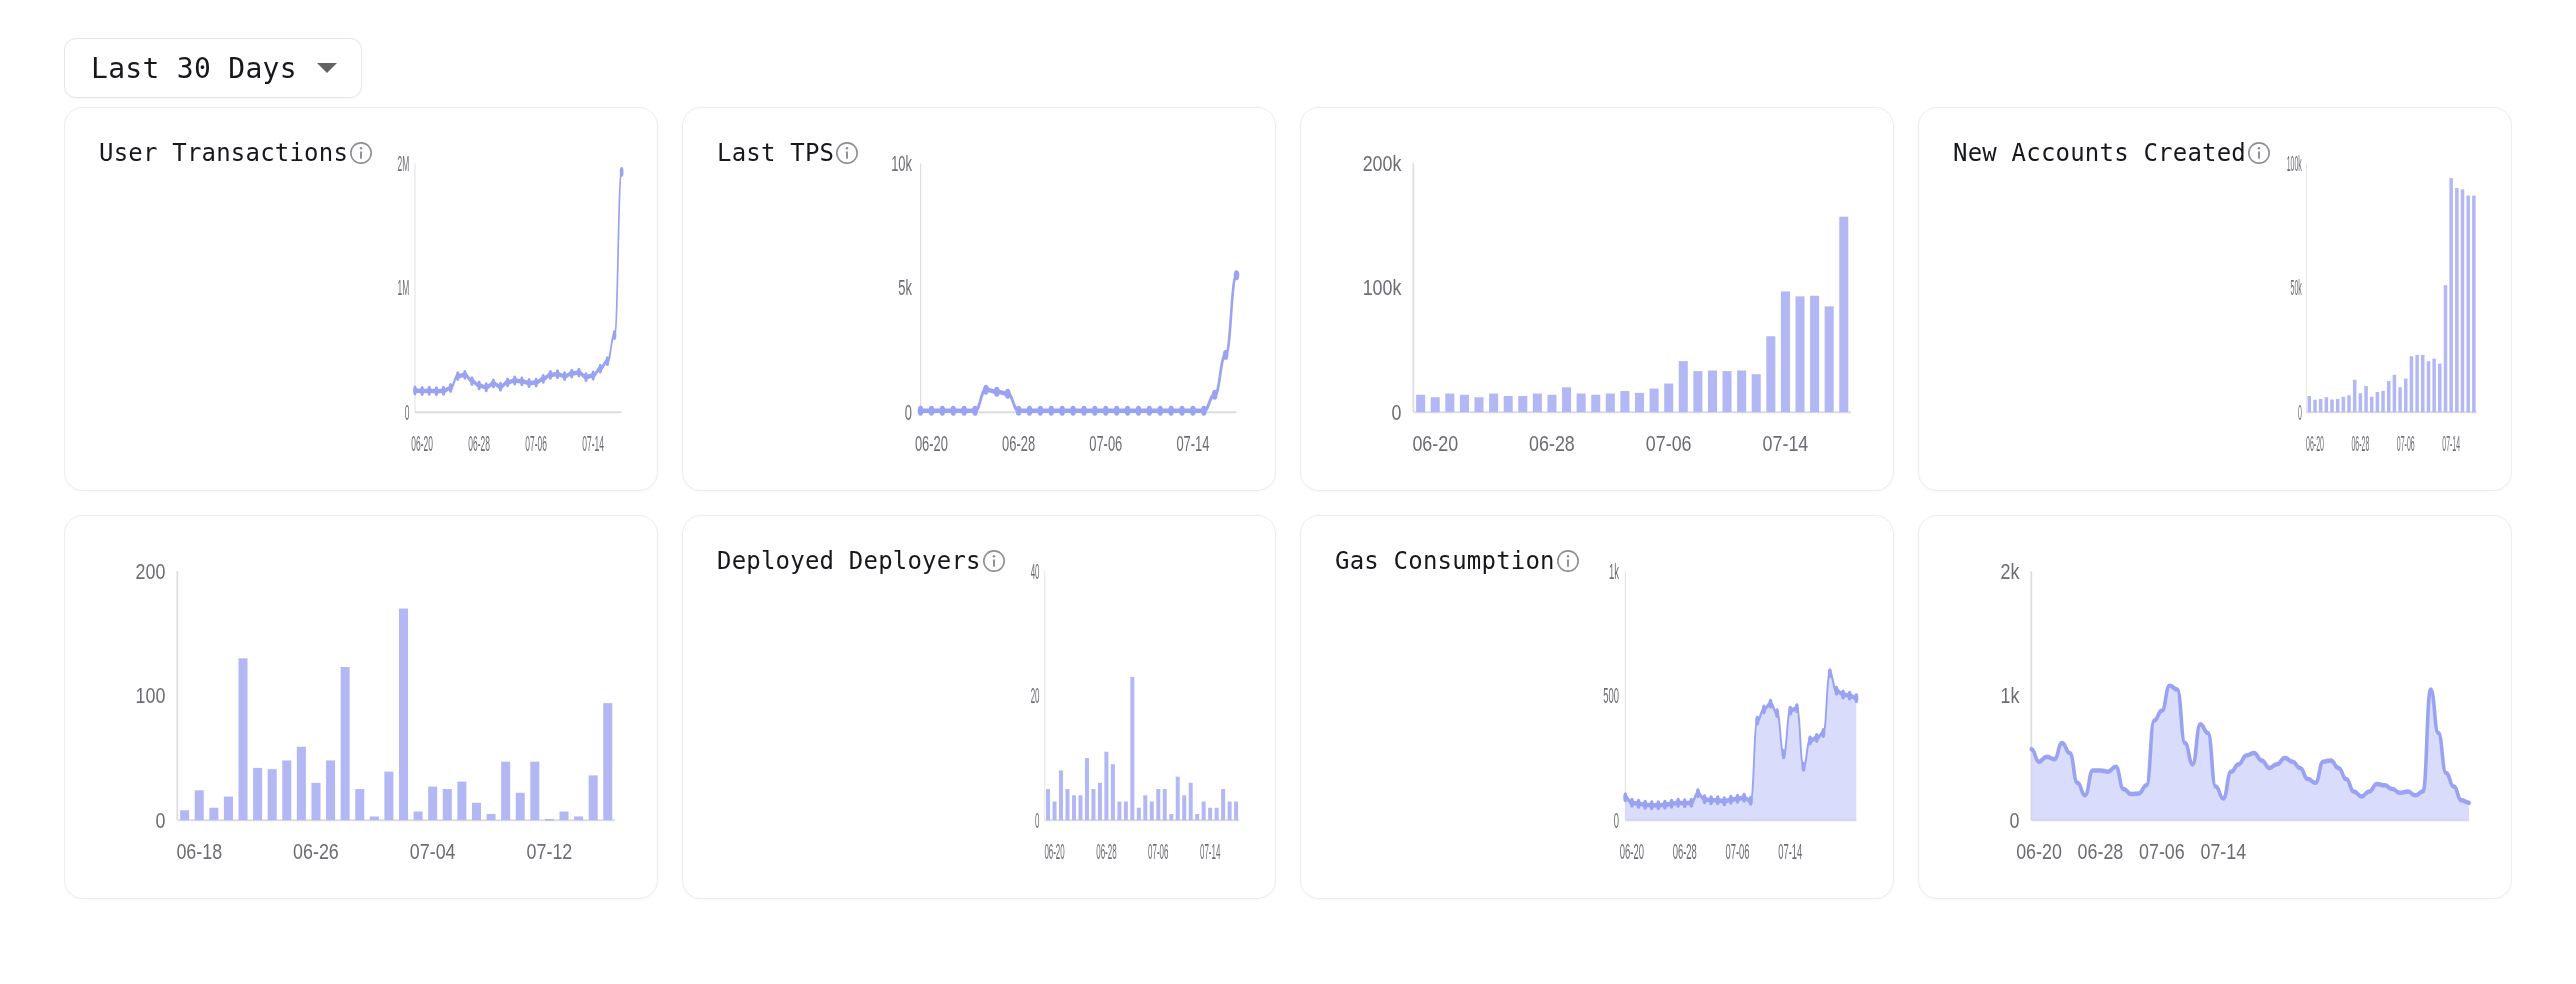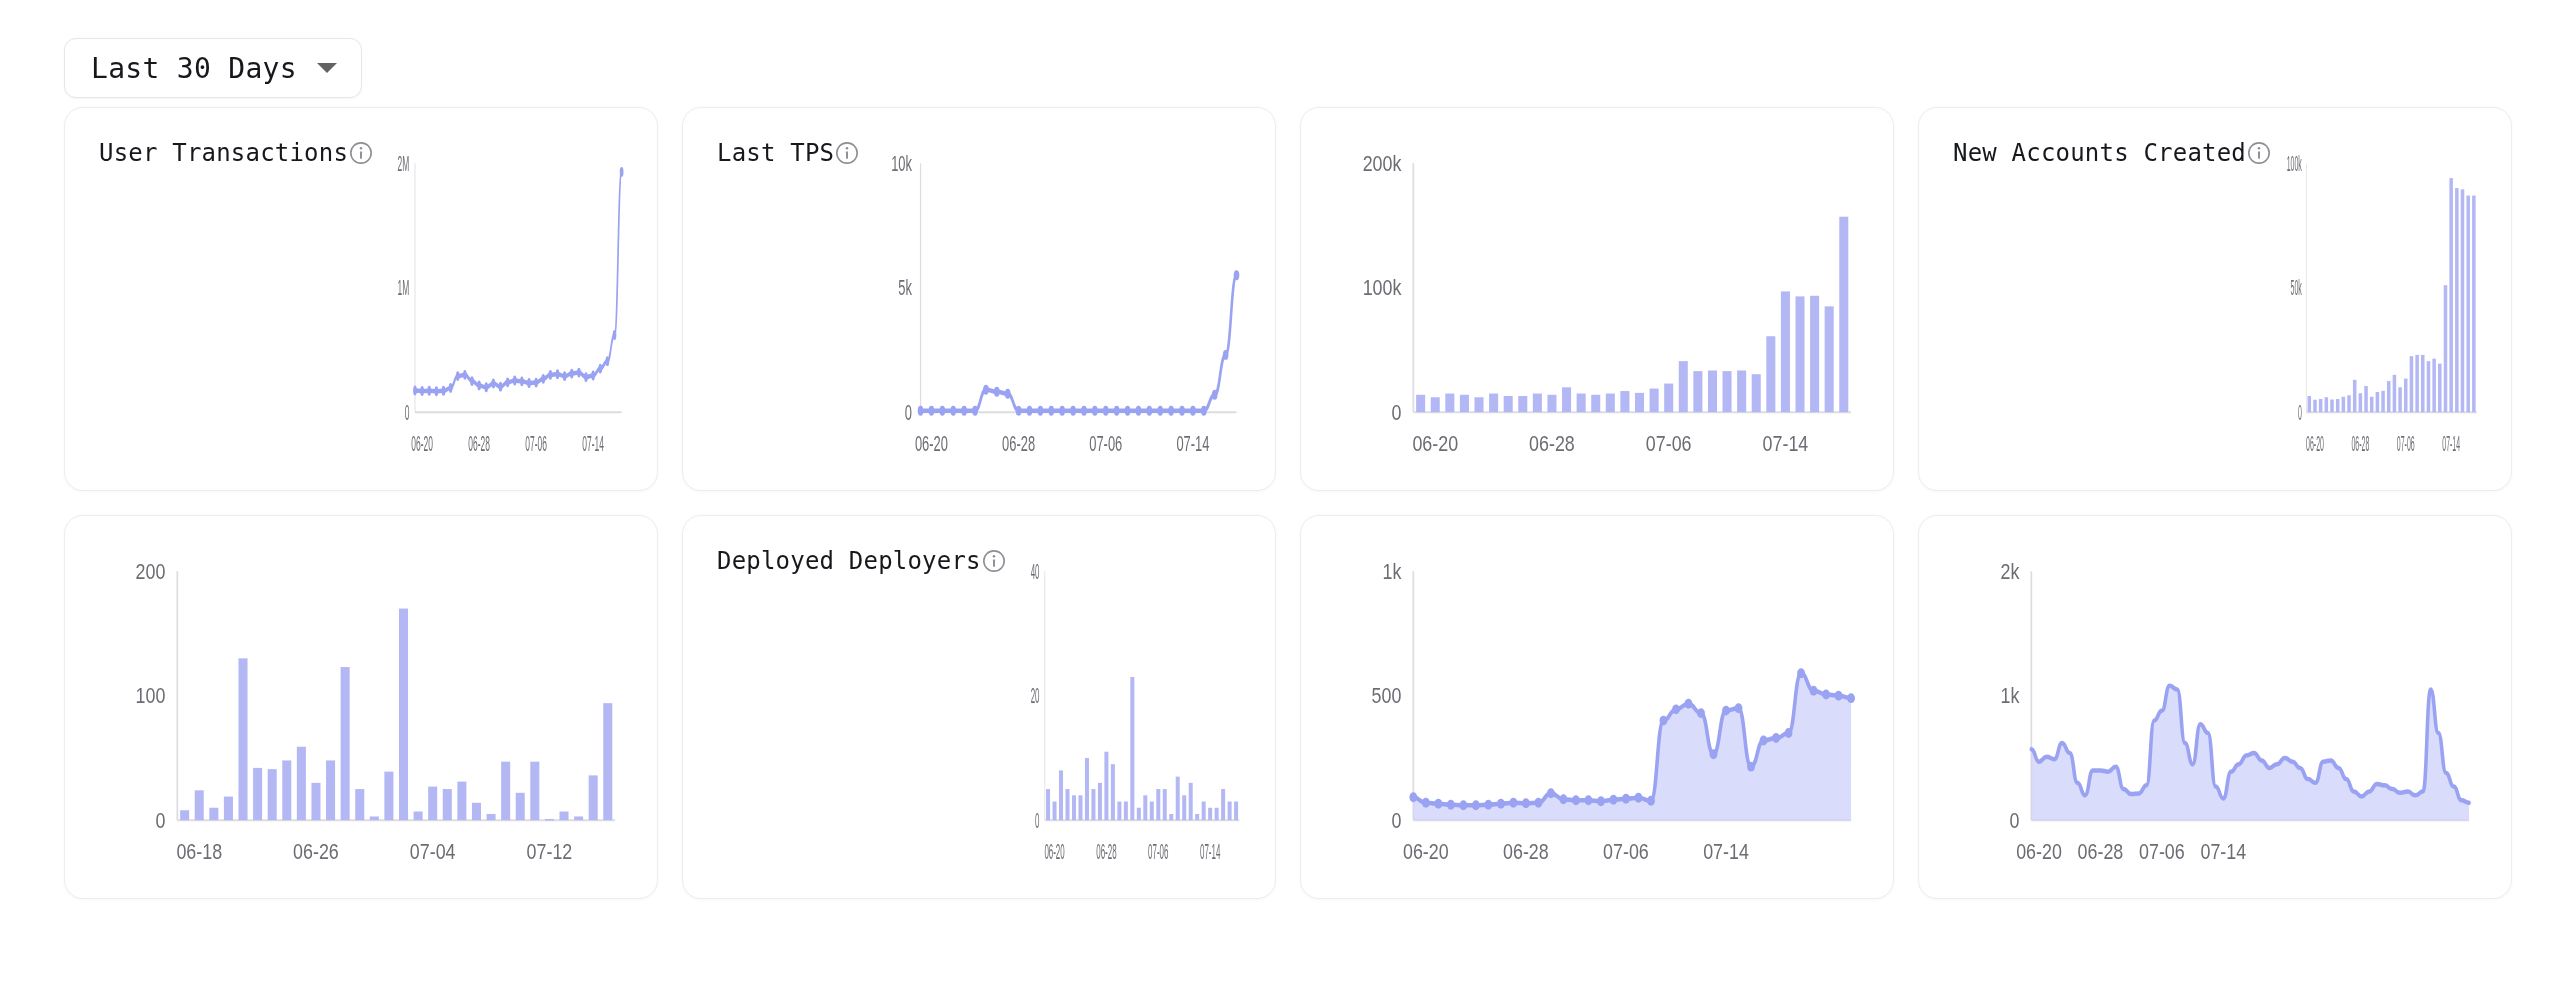--- a/index.html
+++ b/index.html
@@ -439,20 +439,30 @@
             <rect x="574.99" y="230.60" width="10.62" height="17.40" fill="#b3b8f5"></rect>
             <rect x="592.12" y="230.60" width="10.62" height="17.40" fill="#b3b8f5"></rect>
             <text x="117.70" y="284" class="tick-text x">06-20</text>
             <text x="254.77" y="284" class="tick-text x">06-28</text>
             <text x="391.83" y="284" class="tick-text x">07-06</text>
             <text x="528.90" y="284" class="tick-text x">07-14</text>
           </svg>
         </div>
       </div>
       <div class="card">
+        <div class="card-head">
+          <div class="card-title">Gas Consumption</div>
+          <span class="info-icon">
+            <svg viewBox="0 0 24 24">
+              <circle cx="12" cy="12" r="9.4" fill="none" stroke="currentColor" stroke-width="1.5"></circle>
+              <circle cx="12" cy="7.6" r="1.15" fill="currentColor"></circle>
+              <rect x="11.1" y="10.4" width="1.8" height="7" rx="0.9" fill="currentColor"></rect>
+            </svg>
+          </span>
+        </div>
         <div class="chart-wrap">
           <svg viewBox="0 0 620 300" preserveAspectRatio="none">
             <text x="78" y="255" class="tick-text y">0</text>
             <text x="78" y="139" class="tick-text y">500</text>
             <text x="78" y="23" class="tick-text y">1k</text>
             <line x1="92" y1="16" x2="92" y2="248" class="axis-line"></line>
             <line x1="92" y1="248" x2="606" y2="248" class="axis-line"></line>
             <path d="M 92.00 226.66 C 99.34 226.66, 99.34 231.76, 106.69 231.76 C 114.03 231.76, 114.03 232.69, 121.37 232.69 C 128.71 232.69, 128.71 233.62, 136.06 233.62 C 143.40 233.62, 143.40 234.08, 150.74 234.08 C 158.09 234.08, 158.09 234.08, 165.43 234.08 C 172.77 234.08, 172.77 233.62, 180.11 233.62 C 187.46 233.62, 187.46 232.69, 194.80 232.69 C 202.14 232.69, 202.14 231.76, 209.49 231.76 C 216.83 231.76, 216.83 232.22, 224.17 232.22 C 231.51 232.22, 231.51 231.76, 238.86 231.76 C 246.20 231.76, 246.20 222.94, 253.54 222.94 C 260.89 222.94, 260.89 228.51, 268.23 228.51 C 275.57 228.51, 275.57 229.44, 282.91 229.44 C 290.26 229.44, 290.26 229.44, 297.60 229.44 C 304.94 229.44, 304.94 230.37, 312.29 230.37 C 319.63 230.37, 319.63 228.98, 326.97 228.98 C 334.31 228.98, 334.31 228.05, 341.66 228.05 C 349.00 228.05, 349.00 227.12, 356.34 227.12 C 363.69 227.12, 363.69 229.90, 371.03 229.90 C 378.37 229.90, 378.37 155.20, 385.71 155.20 C 393.06 155.20, 393.06 144.76, 400.40 144.76 C 407.74 144.76, 407.74 139.42, 415.09 139.42 C 422.43 139.42, 422.43 148.24, 429.77 148.24 C 437.11 148.24, 437.11 186.52, 444.46 186.52 C 451.80 186.52, 451.80 145.92, 459.14 145.92 C 466.49 145.92, 466.49 143.60, 473.83 143.60 C 481.17 143.60, 481.17 198.12, 488.51 198.12 C 495.86 198.12, 495.86 173.76, 503.20 173.76 C 510.54 173.76, 510.54 171.44, 517.89 171.44 C 525.23 171.44, 525.23 166.80, 532.57 166.80 C 539.91 166.80, 539.91 111.12, 547.26 111.12 C 554.60 111.12, 554.60 127.36, 561.94 127.36 C 569.29 127.36, 569.29 130.84, 576.63 130.84 C 583.97 130.84, 583.97 132.00, 591.31 132.00 C 598.66 132.00, 598.66 134.32, 606.00 134.32 L 606.00 248.00 L 92 248.00 Z" fill="#ccd0f8" fill-opacity="0.75" stroke="none"></path>
             <path d="M 92.00 226.66 C 99.34 226.66, 99.34 231.76, 106.69 231.76 C 114.03 231.76, 114.03 232.69, 121.37 232.69 C 128.71 232.69, 128.71 233.62, 136.06 233.62 C 143.40 233.62, 143.40 234.08, 150.74 234.08 C 158.09 234.08, 158.09 234.08, 165.43 234.08 C 172.77 234.08, 172.77 233.62, 180.11 233.62 C 187.46 233.62, 187.46 232.69, 194.80 232.69 C 202.14 232.69, 202.14 231.76, 209.49 231.76 C 216.83 231.76, 216.83 232.22, 224.17 232.22 C 231.51 232.22, 231.51 231.76, 238.86 231.76 C 246.20 231.76, 246.20 222.94, 253.54 222.94 C 260.89 222.94, 260.89 228.51, 268.23 228.51 C 275.57 228.51, 275.57 229.44, 282.91 229.44 C 290.26 229.44, 290.26 229.44, 297.60 229.44 C 304.94 229.44, 304.94 230.37, 312.29 230.37 C 319.63 230.37, 319.63 228.98, 326.97 228.98 C 334.31 228.98, 334.31 228.05, 341.66 228.05 C 349.00 228.05, 349.00 227.12, 356.34 227.12 C 363.69 227.12, 363.69 229.90, 371.03 229.90 C 378.37 229.90, 378.37 155.20, 385.71 155.20 C 393.06 155.20, 393.06 144.76, 400.40 144.76 C 407.74 144.76, 407.74 139.42, 415.09 139.42 C 422.43 139.42, 422.43 148.24, 429.77 148.24 C 437.11 148.24, 437.11 186.52, 444.46 186.52 C 451.80 186.52, 451.80 145.92, 459.14 145.92 C 466.49 145.92, 466.49 143.60, 473.83 143.60 C 481.17 143.60, 481.17 198.12, 488.51 198.12 C 495.86 198.12, 495.86 173.76, 503.20 173.76 C 510.54 173.76, 510.54 171.44, 517.89 171.44 C 525.23 171.44, 525.23 166.80, 532.57 166.80 C 539.91 166.80, 539.91 111.12, 547.26 111.12 C 554.60 111.12, 554.60 127.36, 561.94 127.36 C 569.29 127.36, 569.29 130.84, 576.63 130.84 C 583.97 130.84, 583.97 132.00, 591.31 132.00 C 598.66 132.00, 598.66 134.32, 606.00 134.32" fill="none" stroke="#9aa2f2" stroke-width="4.2" stroke-linecap="round" stroke-linejoin="round"></path>
             <circle cx="92.00" cy="226.66" r="4.6" fill="#9aa2f2"></circle>

